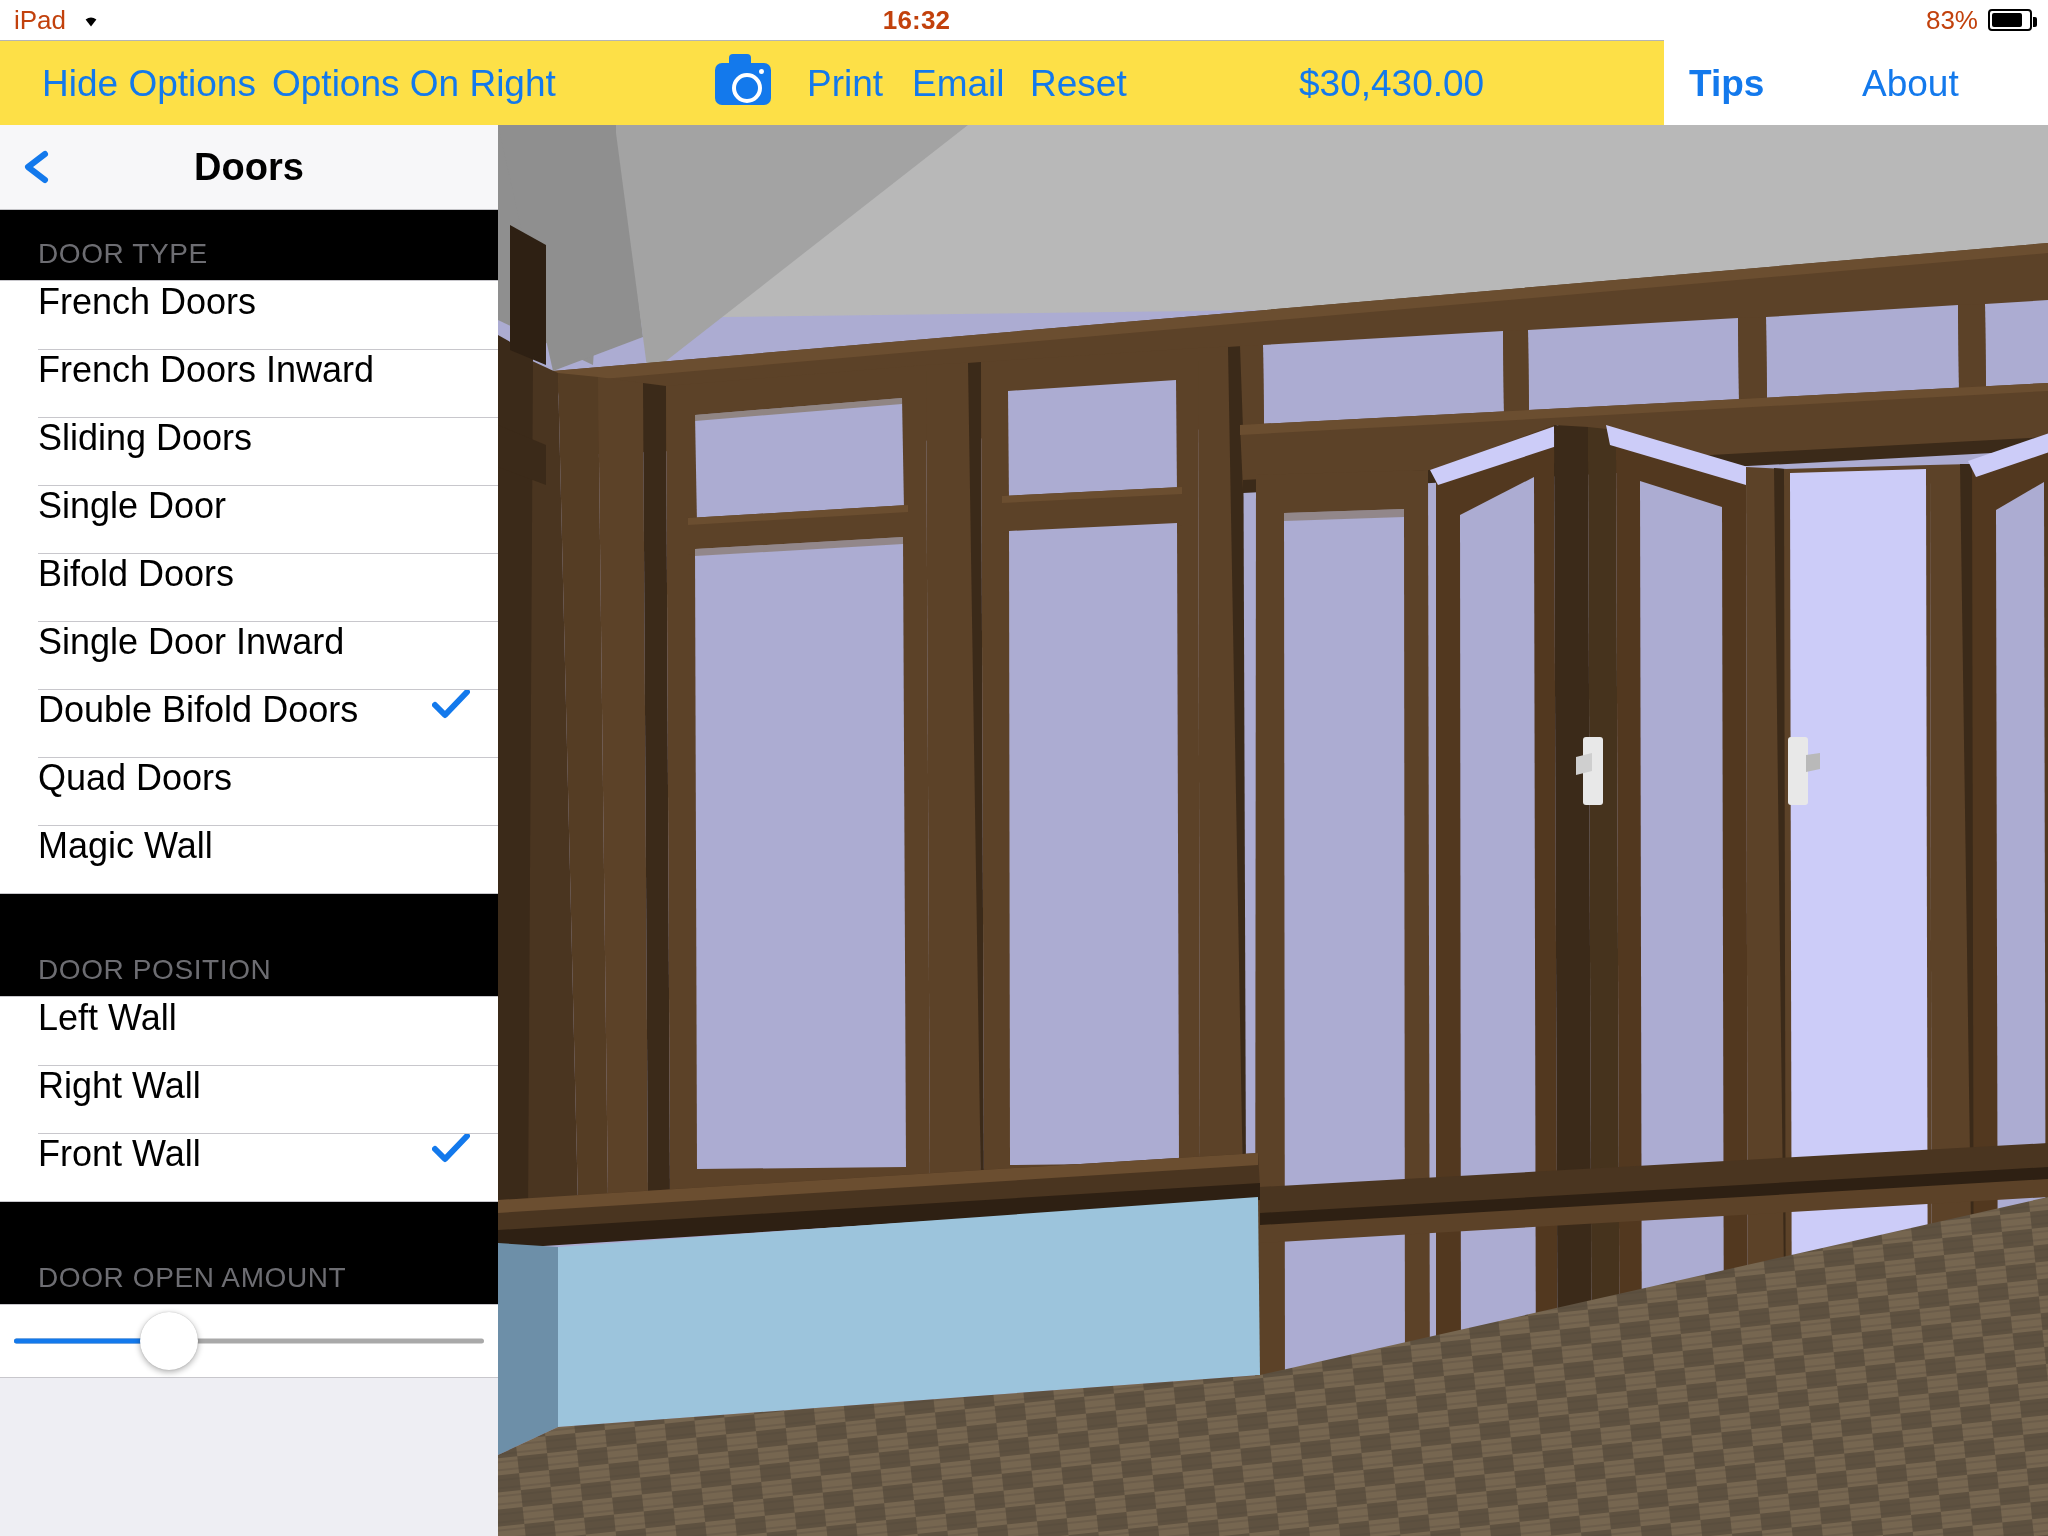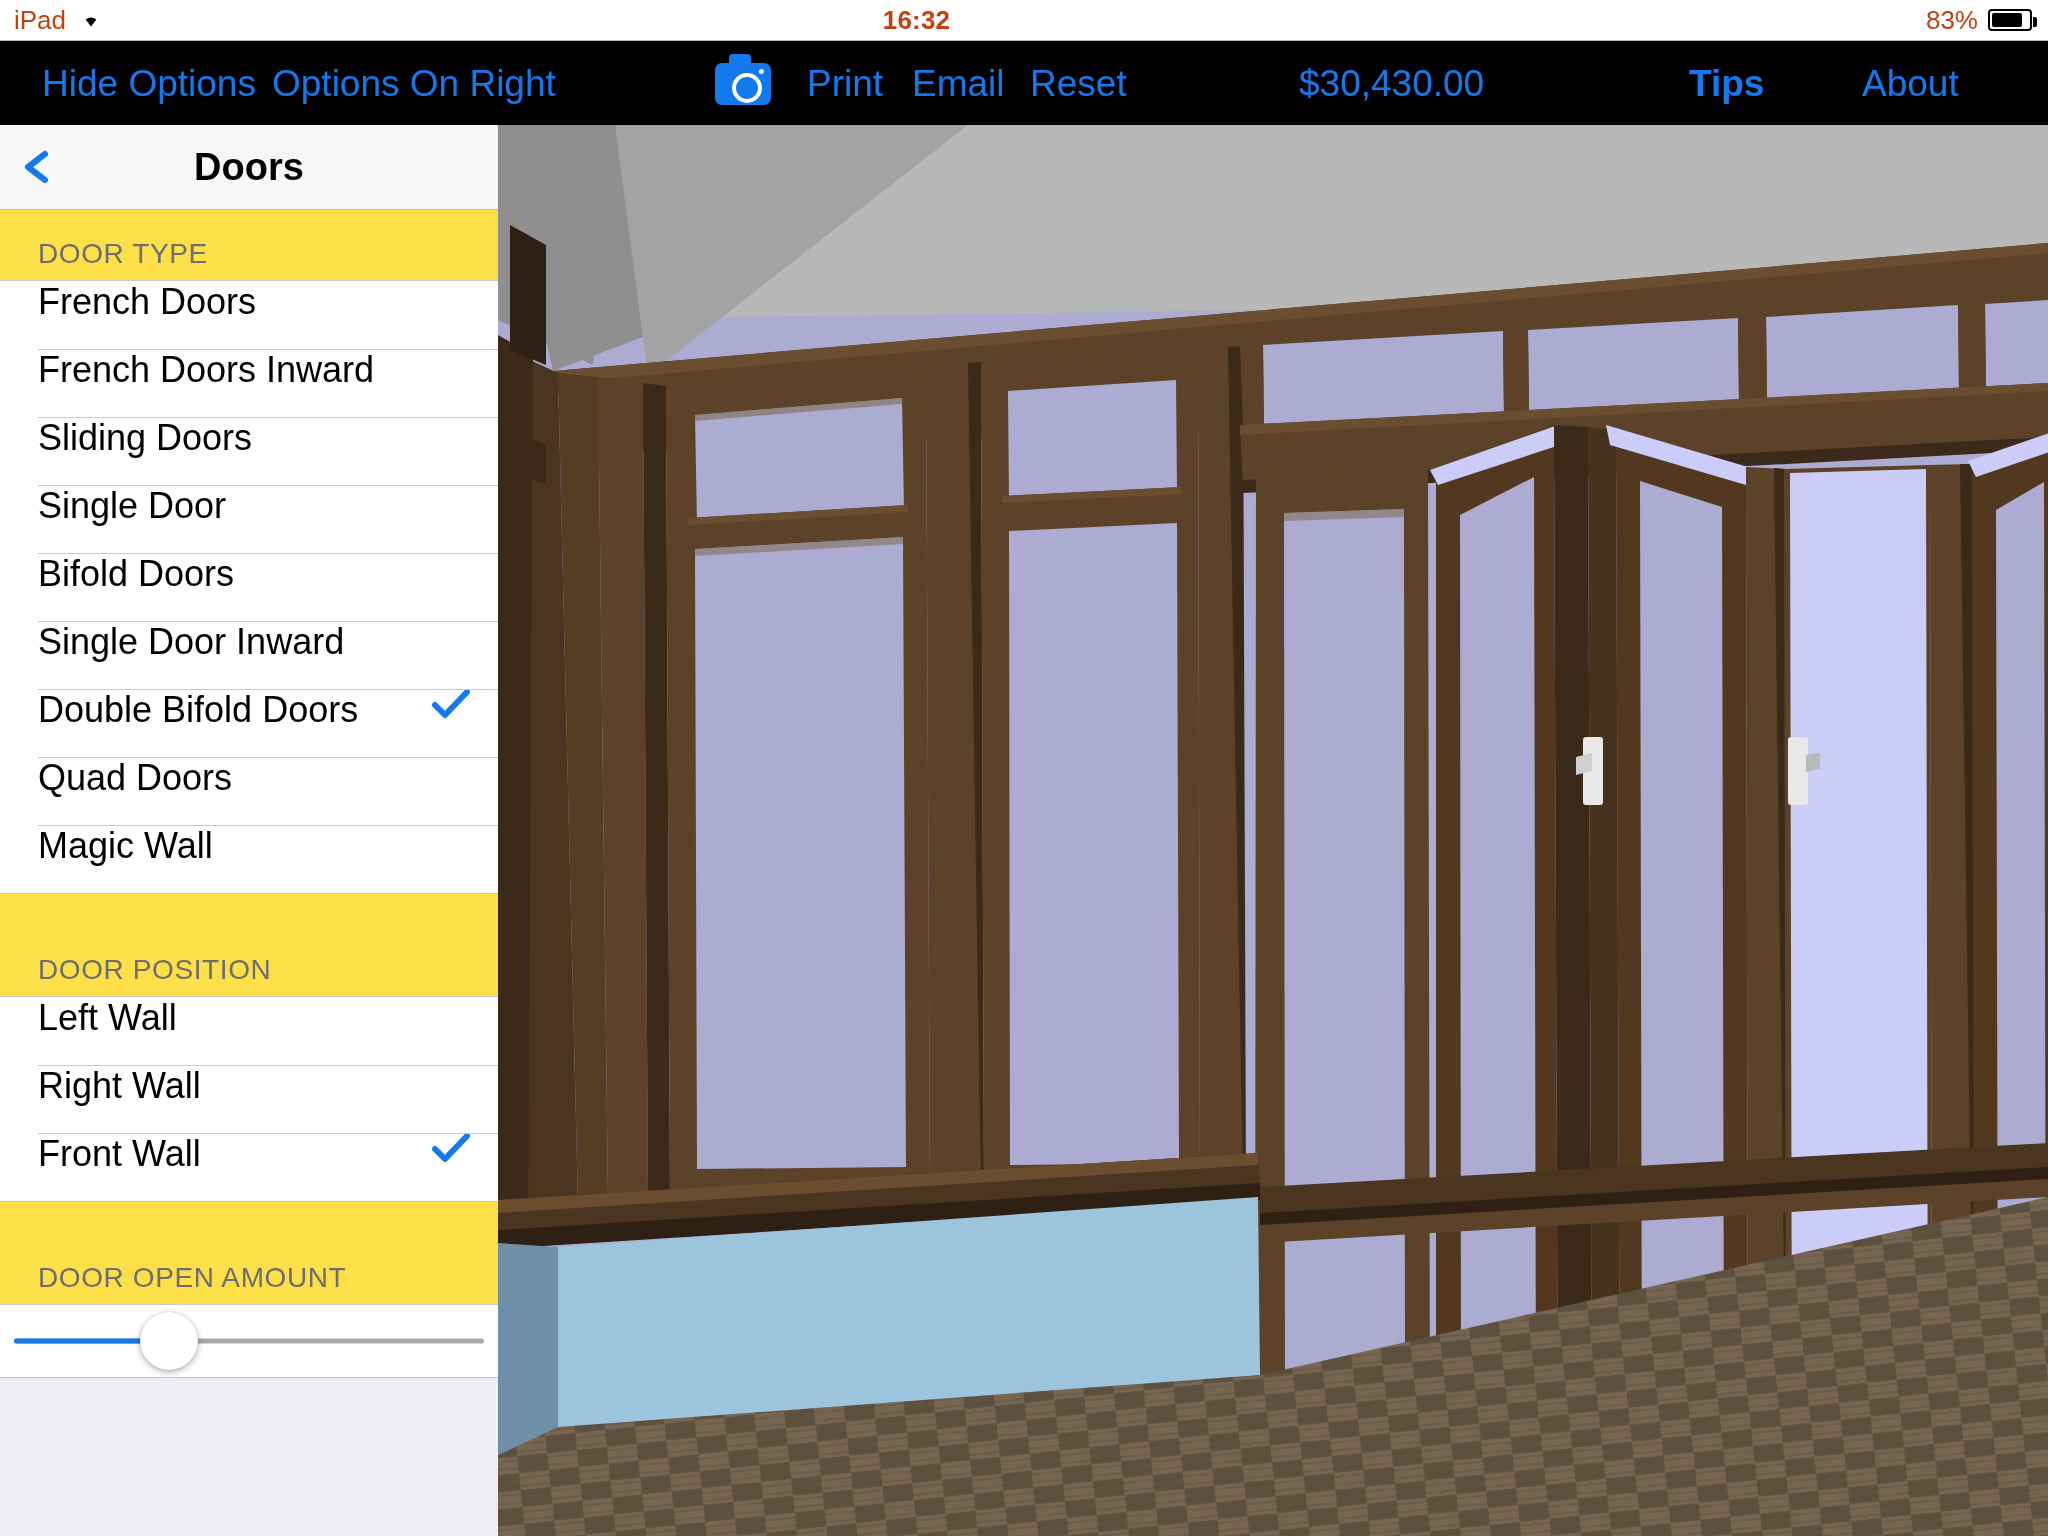--- a/index.html
+++ b/index.html
@@ -14,42 +14,42 @@
   .sb-left { position:absolute; left:14px; display:flex; align-items:center; gap:10px; }
   .sb-center { position:absolute; left:0; width:1833px; text-align:center; font-weight:600; letter-spacing:.2px;}
   .sb-right { position:absolute; right:16px; display:flex; align-items:center; gap:10px; }
   .wifi { display:inline-block; }
   .batt { position:relative; width:44px; height:22px; border:2px solid #000; border-radius:4px; }
   .batt::after { content:""; position:absolute; right:-7px; top:6px; width:4px; height:10px;
     background:#000; border-radius:0 2px 2px 0; }
   .batt-fill { position:absolute; left:2px; top:2px; bottom:2px; background:#000; border-radius:2px; }
 
   
-  .toolbar { position:absolute; left:0; top:40px; width:2048px; height:85px;
-    background:#000000; border-top:1px solid #b5b5b5; }
+  .toolbar { position:absolute; left:0; top:40px; width:1664px; height:85px;
+    background:#fde047; border-top:1px solid #b5b5b5; }
   .tb-item { position:absolute; top:0; height:85px; display:flex; align-items:center;
     color:#1379ec; font-size:37px; white-space:nowrap; }
   .tb-bold { font-weight:700; }
   .cam-icon { width:56px; height:42px; background:#1379ec; border-radius:7px; position:relative; }
   .cam-icon::before { content:""; position:absolute; left:14px; top:-9px; width:22px; height:10px;
     background:#1379ec; border-radius:4px 4px 0 0; }
   .cam-icon::after { content:""; position:absolute; left:17px; top:10px; width:22px; height:22px;
     border:4px solid #fff; border-radius:50%; }
   .cam-dot { position:absolute; right:7px; top:6px; width:5px; height:5px; background:#fff; border-radius:50%; }
 
   
   .sidebar { position:absolute; left:0; top:125px; width:498px; height:1411px;
     background:#eeeef3; overflow:hidden; }
   .nav-header { position:relative; height:85px; background:#f7f7f9;
     border-bottom:1px solid #c3c3c7; display:flex; align-items:center; justify-content:center; }
   .nav-title { font-size:38px; font-weight:700; color:#000; }
   .back-chevron { position:absolute; left:20px; top:50%; transform:translateY(-50%);
     width:34px; height:34px; }
   .sec-header { height:70px; display:flex; align-items:flex-end; padding:0 0 10px 38px;
-    font-size:28px; color:#6d6d72; letter-spacing:.6px; background:#fde047; }
+    font-size:28px; color:#6d6d72; letter-spacing:.6px; background:#000000; }
   .sec-header.tall { height:102px; }
   .rows { background:#fff; border-top:1px solid #c8c7cc; border-bottom:1px solid #c8c7cc; }
   .row { position:relative; height:68px; display:flex; align-items:flex-start;
     padding:0 28px 0 38px; background:#fff; }
   .row + .row::before { content:""; position:absolute; left:38px; right:0; top:0; height:1px; background:#c8c7cc; }
   .row-label { font-size:36px; color:#000; }
   .check { margin-left:auto; width:38px; height:30px; }
 
   
   .slider-row { position:relative; height:74px; background:#fff;

